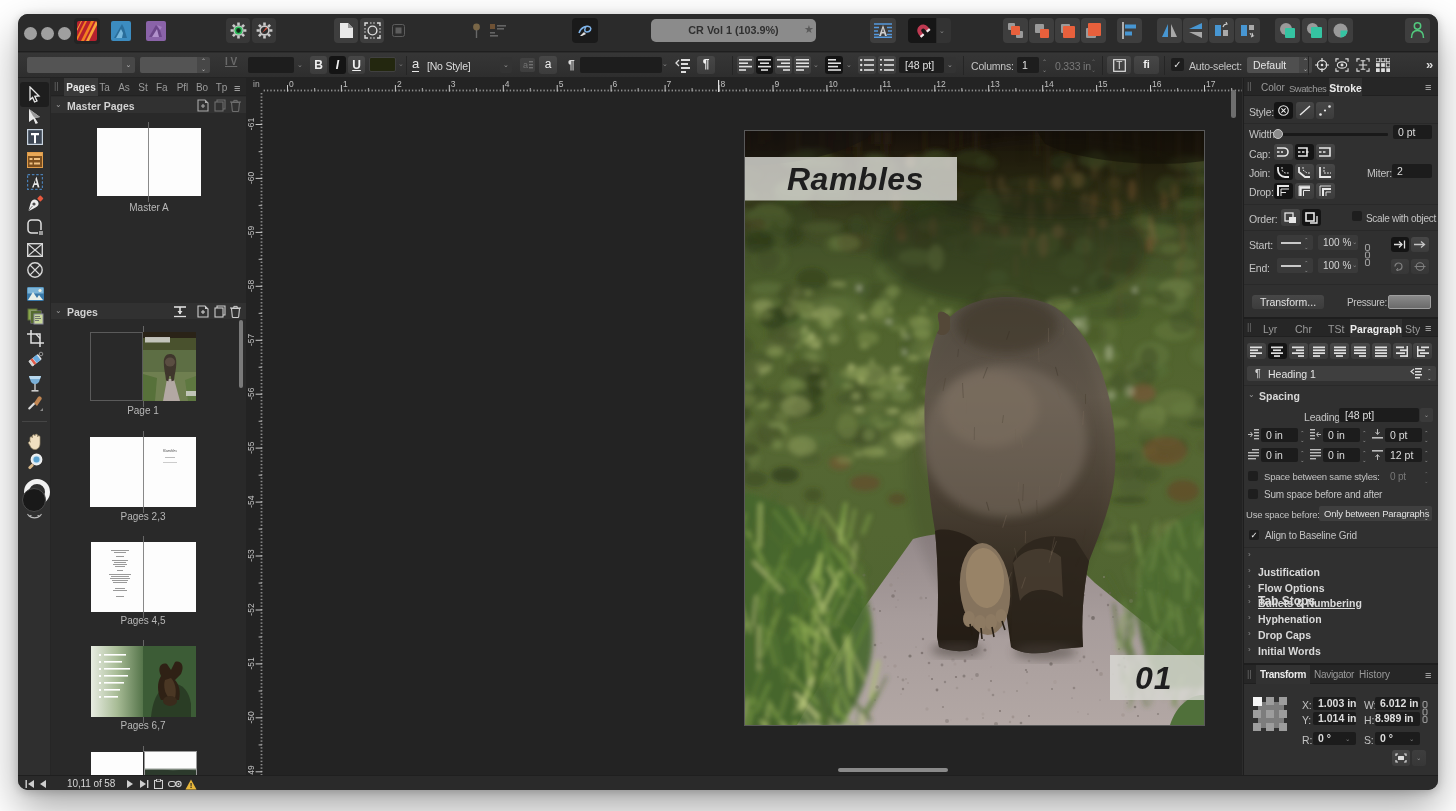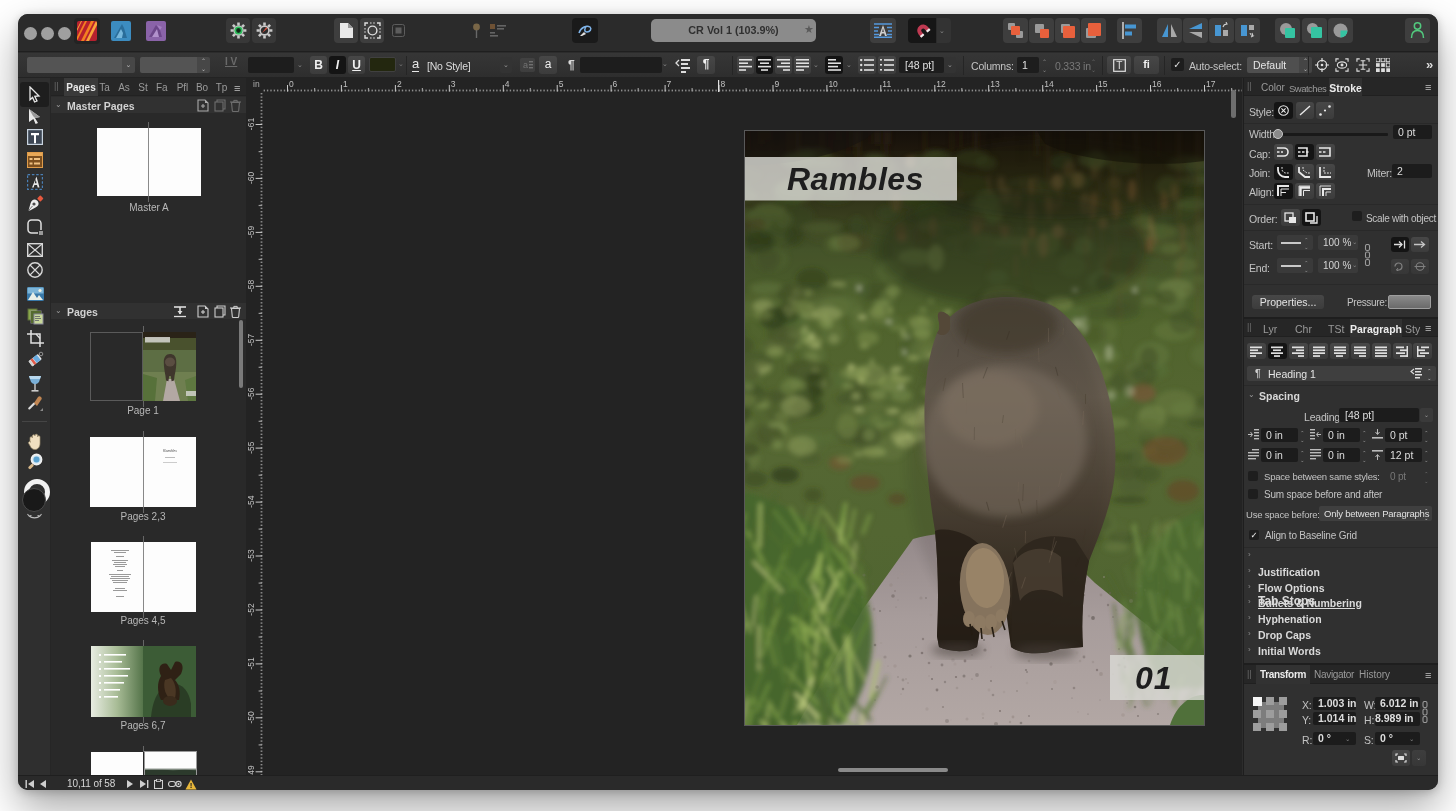--- a/index.html
+++ b/index.html
@@ -2546,21 +2546,21 @@
         <path d="M1,1 V6 L7,11 H12" fill="none" stroke="#e8e8e8" stroke-width="1.8"></path>
         <path d="M5,1 V4 L9,7 H12" fill="none" stroke="#e8e8e8" stroke-width="1" stroke-dasharray="1.8 1.2"></path>
       </svg>
     <div class="btn" style="left:72px;top:86px;width:19px;height:16px;"></div>
     <svg class="abs" style="left:75px;top:88px;" width="13" height="12" viewBox="0 0 13 12">
         <path d="M1,1 V11 H12" fill="none" stroke="#e8e8e8" stroke-width="1.8"></path>
         <path d="M5,1 V7 H12" fill="none" stroke="#e8e8e8" stroke-width="1" stroke-dasharray="1.8 1.2"></path>
       </svg>
     <div class="abs lbl" style="left:123px;top:89px;">Miter:</div>
     <div class="field" style="left:148px;top:86px;width:40px;height:14px;line-height:14px;padding-left:5px;font-size:10.5px;color:#dedede;">2</div>
-    <div class="abs lbl" style="left:5px;top:108px;">Align:</div>
+    <div class="abs lbl" style="left:5px;top:108px;">Drop:</div>
     <div class="btn pressed" style="left:30px;top:105px;width:19px;height:16px;"></div>
     <svg class="abs" style="left:33px;top:107px;" width="13" height="12" viewBox="0 0 13 12">
         <path d="M1,11 V1 H12" fill="none" stroke="#e8e8e8" stroke-width="2"></path>
         <path d="M4,11 V4 H12 M4,7.5 H9" stroke="#e8e8e8" stroke-width="1" fill="none"></path>
       </svg>
     <div class="btn" style="left:51px;top:105px;width:19px;height:16px;"></div>
     <svg class="abs" style="left:54px;top:107px;" width="13" height="12" viewBox="0 0 13 12">
         <path d="M2.5,11 V2.5 H12" fill="none" stroke="#e8e8e8" stroke-width="2.4"></path>
         <path d="M5.5,11 V5.5 H12" stroke="#e8e8e8" stroke-width="1" fill="none"></path>
         <path d="M1,11 V1 H12" stroke="#e8e8e8" stroke-width="0.8" fill="none"></path>
@@ -2619,21 +2619,21 @@
     <svg class="abs" style="left:150px;top:184px;opacity:.55;" width="12" height="9" viewBox="0 0 12 9">
         <path d="M1,4.5 a3.5,3.5 0 1 1 3.5,3.5 h-2" fill="none" stroke="#bbb" stroke-width="1.2"></path>
         <path d="M4,6 L2.5,8 L4.5,9" fill="none" stroke="#bbb" stroke-width="1"></path>
       </svg>
     <div class="btn" style="left:167px;top:181px;width:18px;height:15px;opacity:.55;"></div>
     <svg class="abs" style="left:170px;top:184px;opacity:.55;" width="12" height="9" viewBox="0 0 12 9">
         <circle cx="6" cy="4.5" r="3.8" fill="none" stroke="#bbb" stroke-width="1.1"></circle>
         <line x1="0.5" y1="4.5" x2="11.5" y2="4.5" stroke="#bbb" stroke-width="1.1"></line>
       </svg>
     <div class="abs" style="left:0;top:206px;width:195px;height:1px;background:#292929;"></div>
-    <div class="btn" style="left:8px;top:217px;width:72px;height:14px;color:#e2e2e2;font-size:10.5px;text-align:center;line-height:14px;">Properties...</div>
+    <div class="btn" style="left:8px;top:217px;width:72px;height:14px;color:#e2e2e2;font-size:10.5px;text-align:center;line-height:14px;">Transform...</div>
     <div class="abs lbl" style="left:103px;top:219px;font-size:10px;letter-spacing:-0.3px;">Pressure:</div>
     <div class="abs" style="left:144px;top:217px;width:43px;height:14px;background:linear-gradient(#8a8a8a,#6a6a6a);border:1px solid #9e9e9e;border-radius:2px;"></div>
     <div class="abs" style="left:0;top:239px;width:195px;height:2px;background:#1e1e1e;"></div>
     <div class="abs" style="left:0;top:241px;width:195px;height:18px;background:#262626;border-bottom:1px solid #202020;"></div>
     <div class="abs" style="left:3px;top:244px;color:#6a6a6a;font-size:9px;">||</div>
     <div class="abs" style="left:19px;top:245px;color:#9a9a9a;font-size:10.5px;">Lyr</div>
     <div class="abs" style="left:51px;top:245px;color:#9a9a9a;font-size:10.5px;">Chr</div>
     <div class="abs" style="left:84px;top:245px;color:#9a9a9a;font-size:10.5px;">TSt</div>
     <div class="abs" style="left:106px;top:241px;width:52px;height:18px;background:#323232;"></div>
     <div class="abs" style="left:106px;top:245px;width:52px;text-align:center;color:#ececec;font-size:10.5px;font-weight:bold;">Paragraph</div>

